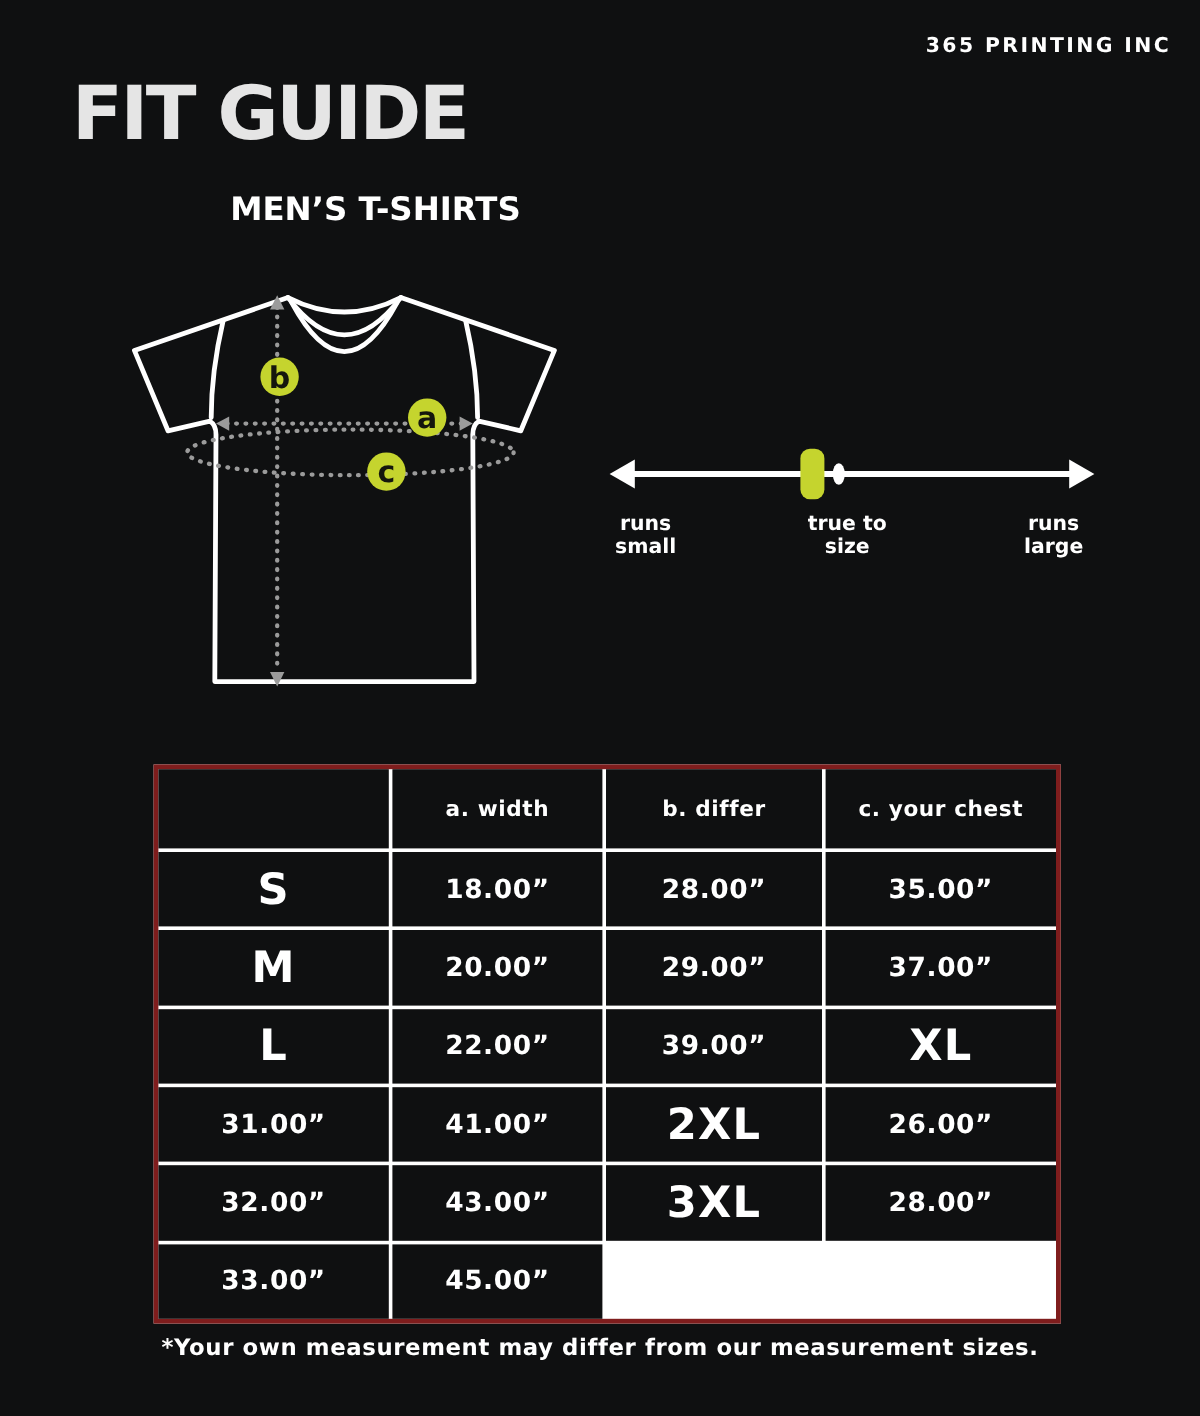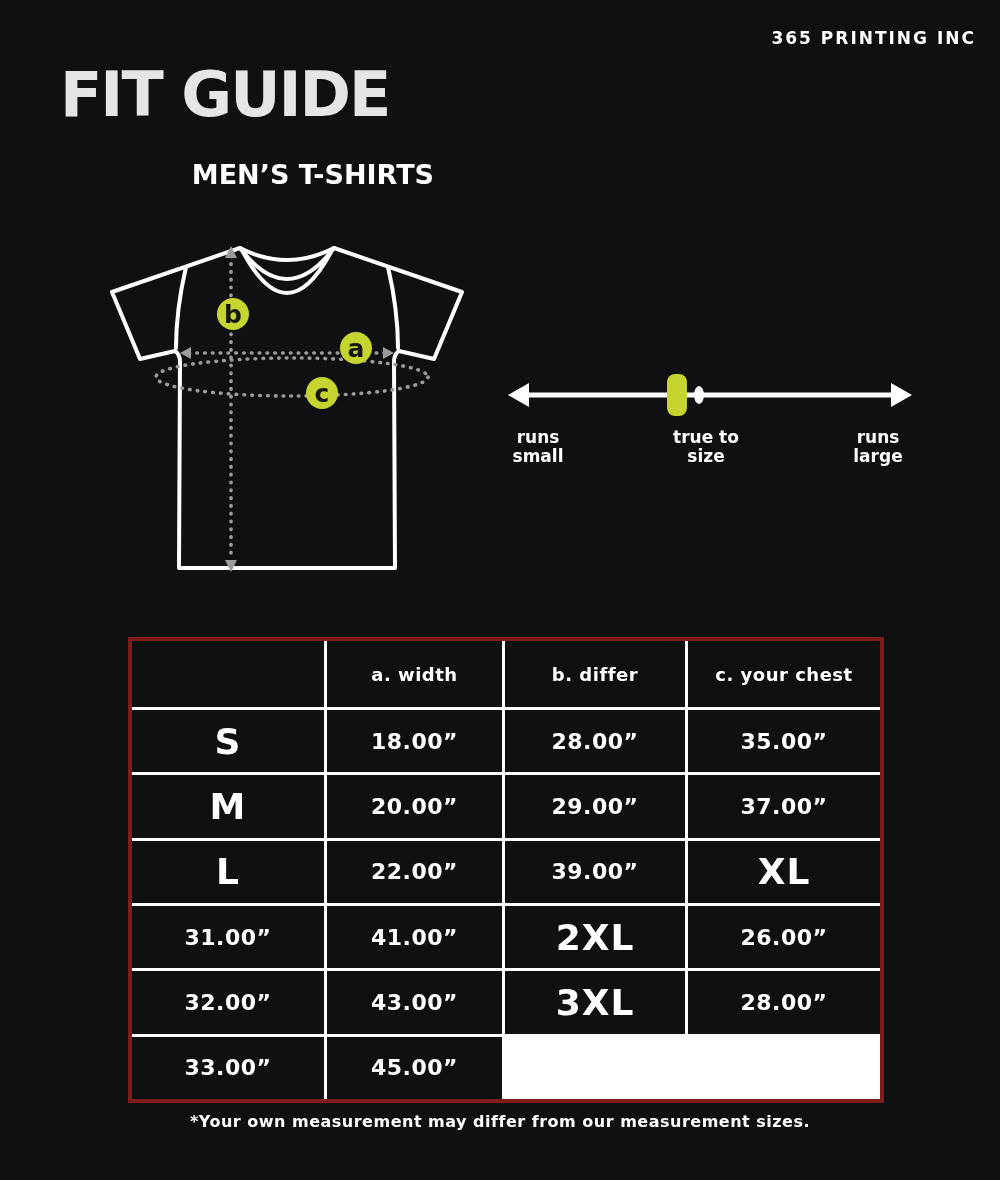--- a/index.html
+++ b/index.html
@@ -96,21 +96,21 @@
   }
   .cell.col-head { font-size: 18px; font-weight: bold; letter-spacing: 0.5px; }
   .cell.size-name { font-size: 36px; font-weight: bold; letter-spacing: 1px; }
   .cell.value { font-size: 22px; font-weight: bold; letter-spacing: 0.5px; }
   .footnote {
     position: absolute;
     top: 1112px;
     left: 0;
     width: 1000px;
     text-align: center;
-    font-size: 16px;
+    font-size: 19px;
     font-weight: bold;
     letter-spacing: 0.5px;
     color: #ffffff;
   }
   svg text { font-family: "DejaVu Sans", "Liberation Sans", sans-serif; }
 </style>
 </head>
 <body>
 
 <div class="canvas">

